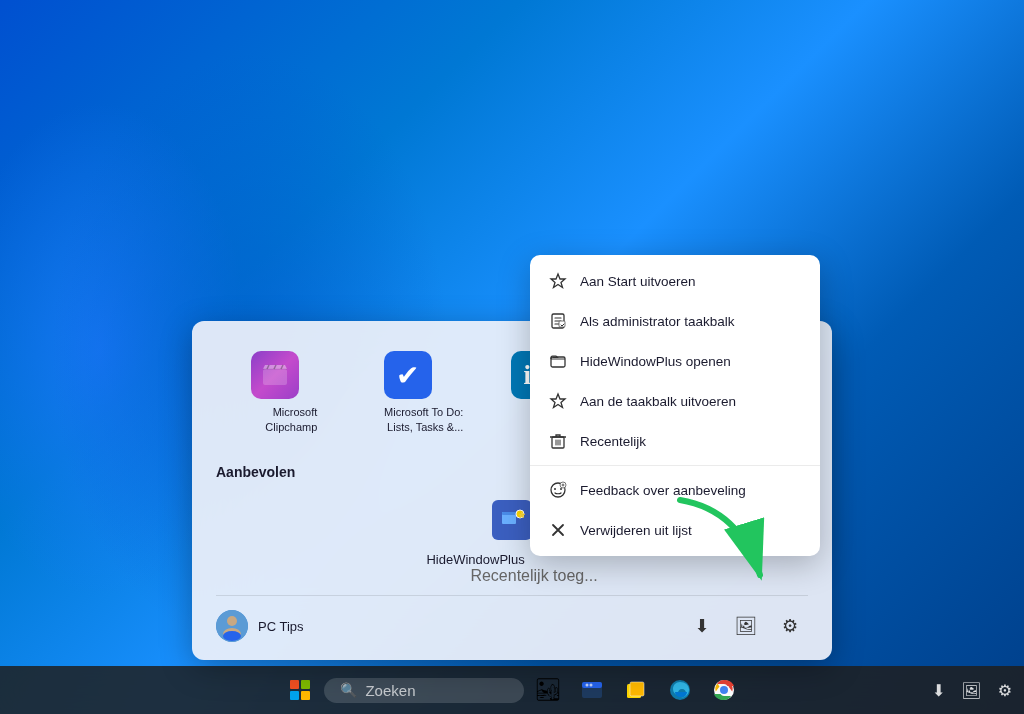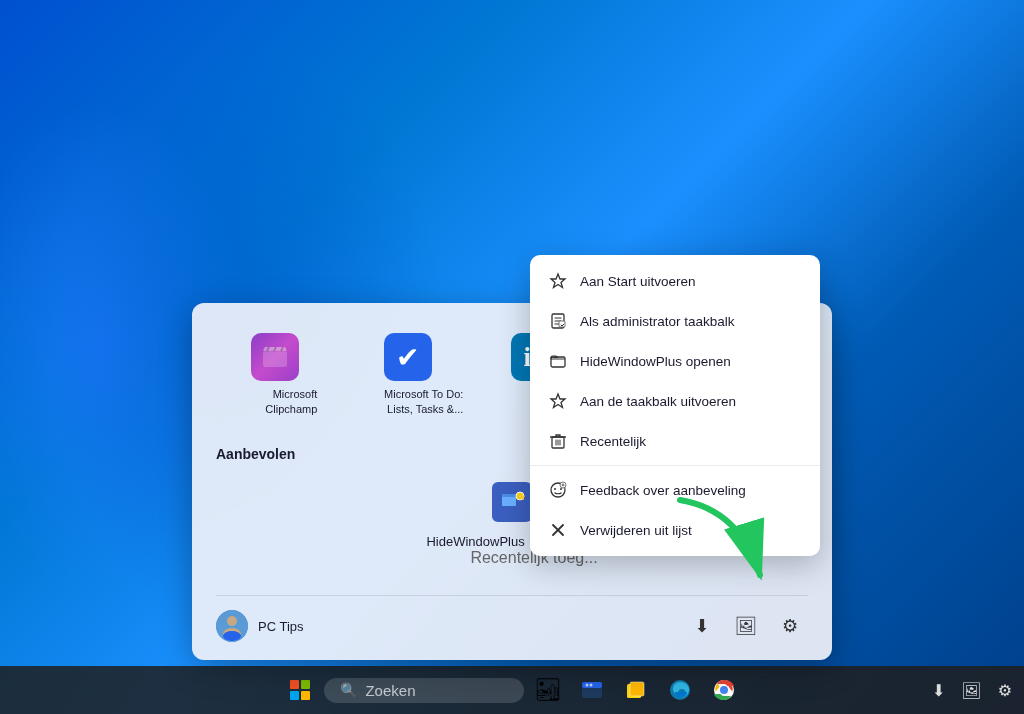--- a/index.html
+++ b/index.html
@@ -271,21 +271,21 @@
       font-size: 16px;
       color: #666;
       padding-left: 44px;
     }
 
     
     .start-bottom {
       display: flex;
       align-items: center;
       justify-content: space-between;
-      margin-top: 20px;
+      margin-top: 2px;
       padding-top: 12px;
       border-top: 1px solid rgba(0,0,0,0.1);
     }
 
     .user-info {
       display: flex;
       align-items: center;
       gap: 10px;
       cursor: pointer;
     }

